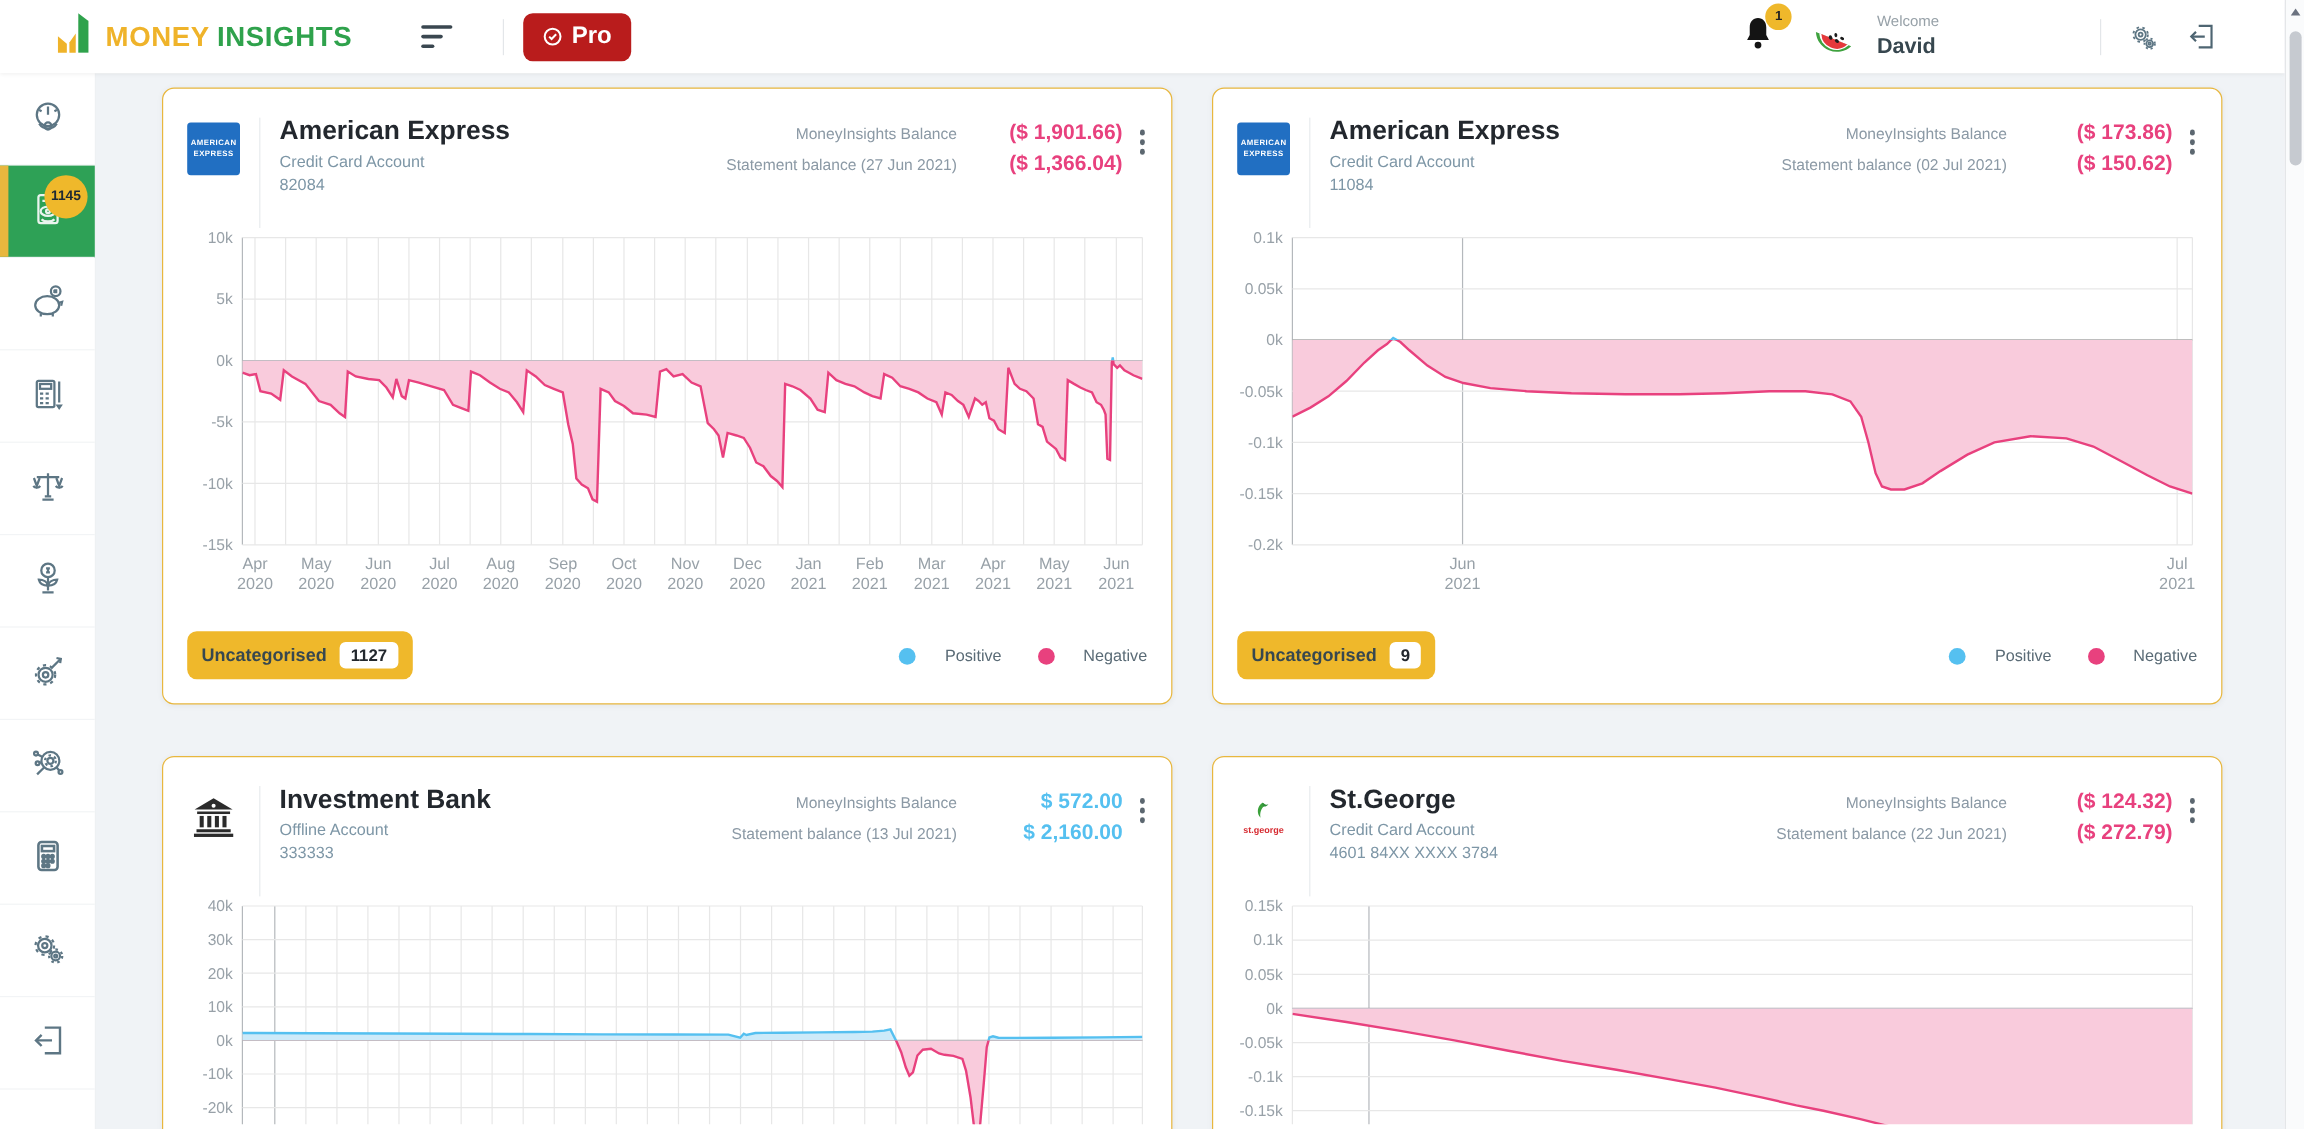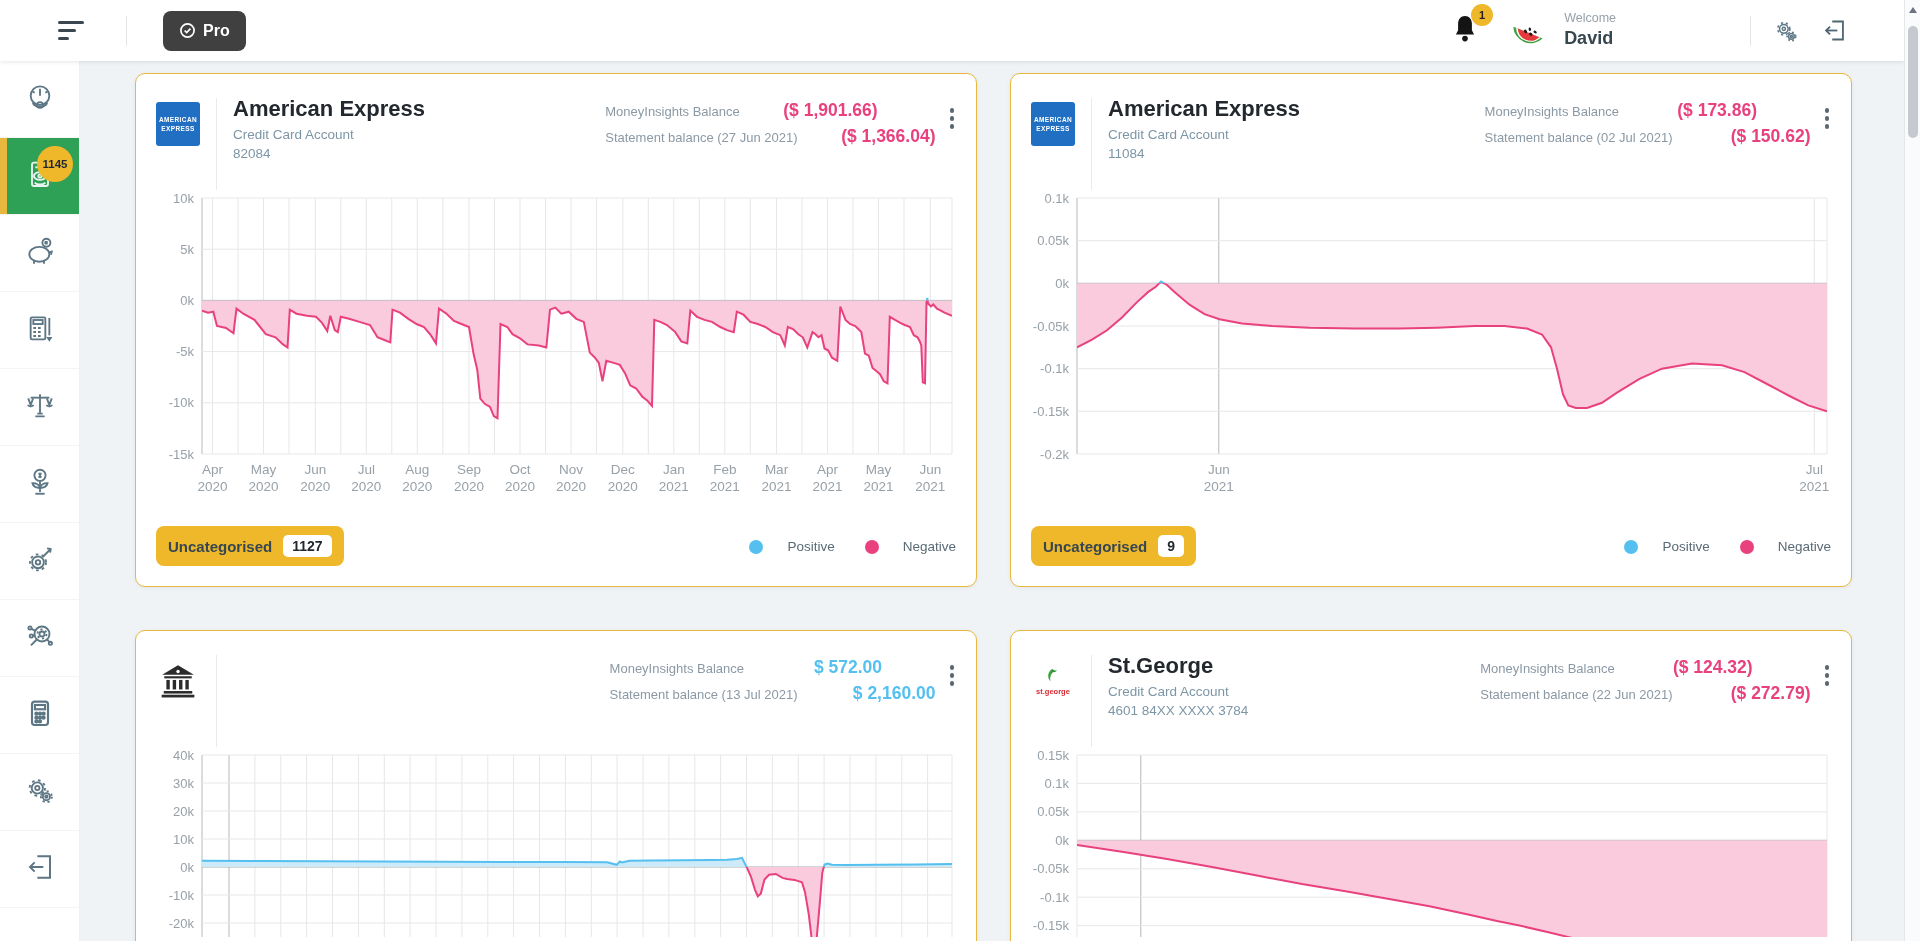--- a/index.html
+++ b/index.html
@@ -10,22 +10,22 @@
   
   .header { position:absolute; left:0; top:0; width:1904px; height:61px; background:#fff;
     display:flex; align-items:center; box-shadow:0 1px 4px rgba(0,0,0,.10); z-index:20; }
   .brand { display:flex; align-items:center; margin-left:42px; cursor:pointer; }
   .brand-text { font-size:23px; font-weight:bold; letter-spacing:.5px; margin-left:8px; }
   .brand-text .p1 { color:#EFB32A; }
   .brand-text .p2 { color:#2FA24C; margin-left:6px; }
   .burger { margin-left:58px; display:flex; flex-direction:column; gap:5px; cursor:pointer; }
   .burger i { display:block; height:3px; background:#3A4750; border-radius:2px; }
   .vdiv { width:1px; height:30px; background:#E3E6E9; margin-left:42px; }
-  .pro-btn { margin-left:36px; height:40px; padding:0 16px; background:#404040; border:none;
-    border-radius:8px; color:#fff; font-size:16px; font-weight:bold; display:flex;
+  .pro-btn { margin-left:16px; height:40px; padding:0 16px; background:#b91c1c; border:none;
+    border-radius:8px; color:#fff; font-size:20px; font-weight:bold; display:flex;
     align-items:center; gap:7px; cursor:pointer; }
   .hd-right { margin-left:auto; display:flex; align-items:center; padding-right:56px; }
   .bell-wrap { position:relative; cursor:pointer; margin-right:28px; }
   .bell-badge { position:absolute; top:-9px; right:-13px; width:22px; height:22px; border-radius:50%;
     background:#EFB82B; color:#222; font-size:11px; font-weight:bold; display:flex;
     align-items:center; justify-content:center; }
   .avatar { width:42px; height:42px; cursor:pointer; margin-right:14px; }
   .welcome { line-height:1.25; margin-right:130px; }
   .welcome .w1 { font-size:12.5px; color:#97A1A8; }
   .welcome .w2 { font-size:18px; font-weight:bold; color:#37474F; }
@@ -57,21 +57,21 @@
     display:flex; flex-direction:column; align-items:center; justify-content:center;
     font-size:6.5px; font-weight:bold; letter-spacing:.4px; line-height:1.4; }
   .stg { width:44px; height:44px; display:flex; flex-direction:column; align-items:center; justify-content:center; }
   .stg .stg-txt { color:#D62B31; font-size:7.5px; font-weight:bold; }
   .head-div { width:1px; align-self:stretch; background:#E8EBEE; margin:4px 16px 0 16px; }
   .titles .t1 { font-size:22px; font-weight:600; color:#23282E; margin-top:2px; }
   .titles .t2 { font-size:13.5px; color:#7D96A6; margin-top:5px; }
   .titles .t3 { font-size:13.5px; color:#7D96A6; margin-top:4px; }
   .head-right { margin-left:auto; display:flex; align-items:flex-start; }
   .balances { display:flex; flex-direction:column; gap:5px; margin-top:6px; }
-  .bal-row { display:flex; align-items:baseline; }
+  .bal-row { display:flex; align-items:baseline; justify-content:flex-end; }
   .bal-label { font-size:13px; color:#8B99A5; }
   .bal-value { font-size:17.5px; font-weight:bold; min-width:128px; text-align:right; margin-left:10px; }
   .bal-value.neg { color:#E8417E; }
   .bal-value.pos { color:#55C0F0; }
   .kebab { display:flex; flex-direction:column; gap:3.5px; padding:6px 2px 6px 14px; cursor:pointer; margin-top:8px; }
   .kebab i { width:4.5px; height:4.5px; border-radius:50%; background:#5C6770; }
   .chart { display:block; }
   .chart svg { display:block; }
   .card-foot { display:flex; align-items:center; margin-top:28px; }
   .uncat { display:inline-flex; align-items:center; background:#EFB82B; border-radius:8px;
@@ -90,20 +90,33 @@
   .sb-up { position:absolute; top:7px; left:4px; width:0; height:0;
     border-left:4px solid transparent; border-right:4px solid transparent;
     border-bottom:6px solid #6B7280; }
   .sb-thumb { position:absolute; top:26px; left:2.5px; width:10px; height:112px;
     background:#C6CAD0; border-radius:5px; cursor:pointer; }
 </style>
 </head>
 <body>
 
 <div class="header">
+  <div class="brand">
+    <span>
+      <svg width="38" height="36" viewBox="0 0 28 34">
+        <polygon points="2,32 2,19 9,25 9,32" fill="#EFB32A"></polygon>
+        <polygon points="11,32 11,24 16,17 16,32" fill="#EFB32A"></polygon>
+        <rect x="18" y="7" width="8" height="25" fill="#2FA24C"></rect>
+        <polygon points="18,7 26,7 18,1" fill="#2FA24C"></polygon>
+      </svg>
+    </span>
+    <span class="brand-text">
+      <span class="p1">MONEY</span><span class="p2">INSIGHTS</span>
+    </span>
+  </div>
   <div class="burger">
     <i style="width:26px"></i>
       <i style="width:18px"></i>
       <i style="width:11px"></i>
   </div>
   <div class="vdiv"></div>
   <button class="pro-btn">
     <span style="display:flex">
       <svg width="17" height="17" viewBox="0 0 16 16" fill="none" stroke="#fff" stroke-width="1.6">
         <circle cx="8" cy="8" r="6.2"></circle>
@@ -542,20 +555,25 @@
           <rect x="5" y="13.5" width="26" height="2"></rect>
           <rect x="7" y="17" width="3.2" height="9"></rect>
             <rect x="13" y="17" width="3.2" height="9"></rect>
           <rect x="19" y="17" width="3.2" height="9"></rect>
             <rect x="25" y="17" width="3.2" height="9"></rect>
           <rect x="4.5" y="27.5" width="27" height="2.4"></rect>
           <rect x="2.5" y="31" width="31" height="2.6"></rect>
         </svg>
       </div>
       <div class="head-div"></div>
+      <div class="titles">
+        <div class="t1">Investment Bank</div>
+        <div class="t2">Offline Account</div>
+        <div class="t3">333333</div>
+      </div>
       <div class="head-right">
         <div class="balances">
           <div class="bal-row">
             <span class="bal-label">MoneyInsights Balance</span>
             <span class="bal-value pos">$ 572.00</span>
           </div>
           <div class="bal-row">
             <span class="bal-label">Statement balance (13 Jul 2021)</span>
             <span class="bal-value pos">$ 2,160.00</span>
           </div>

